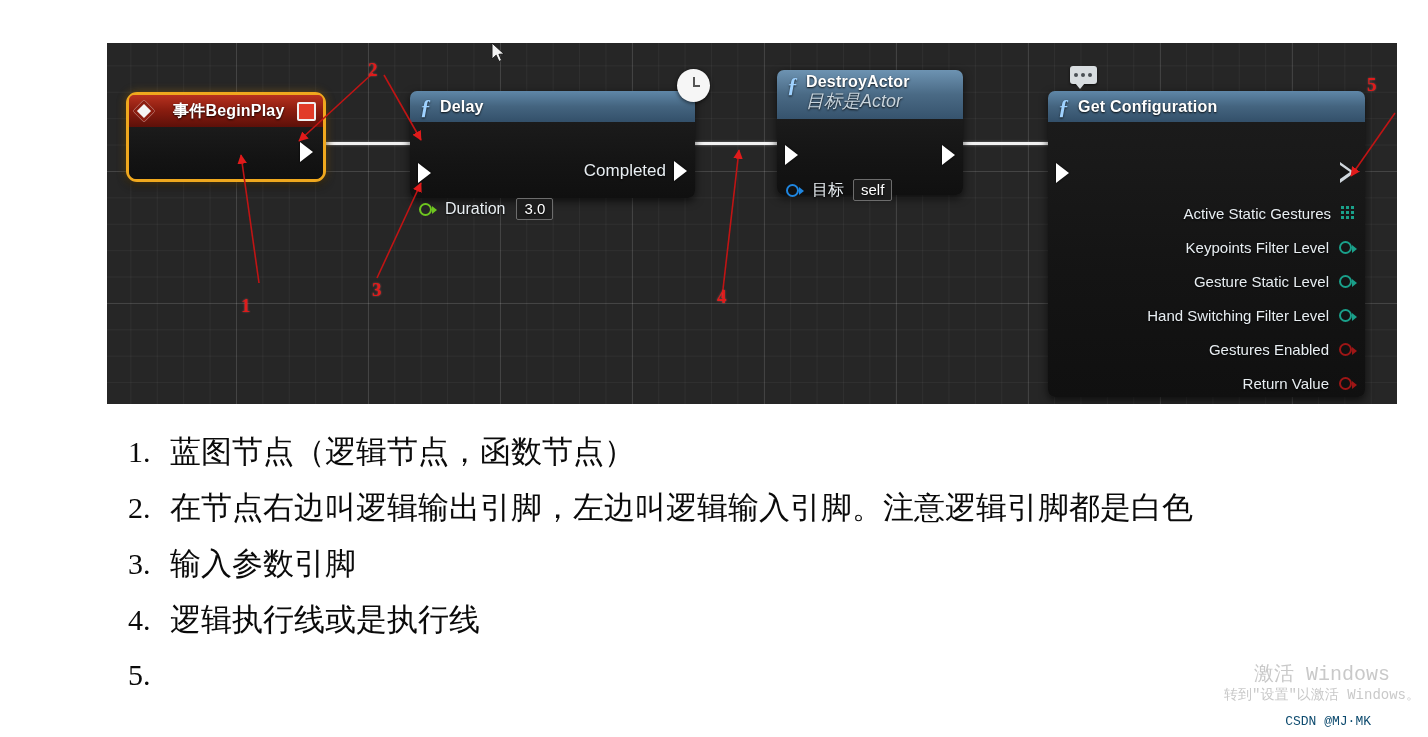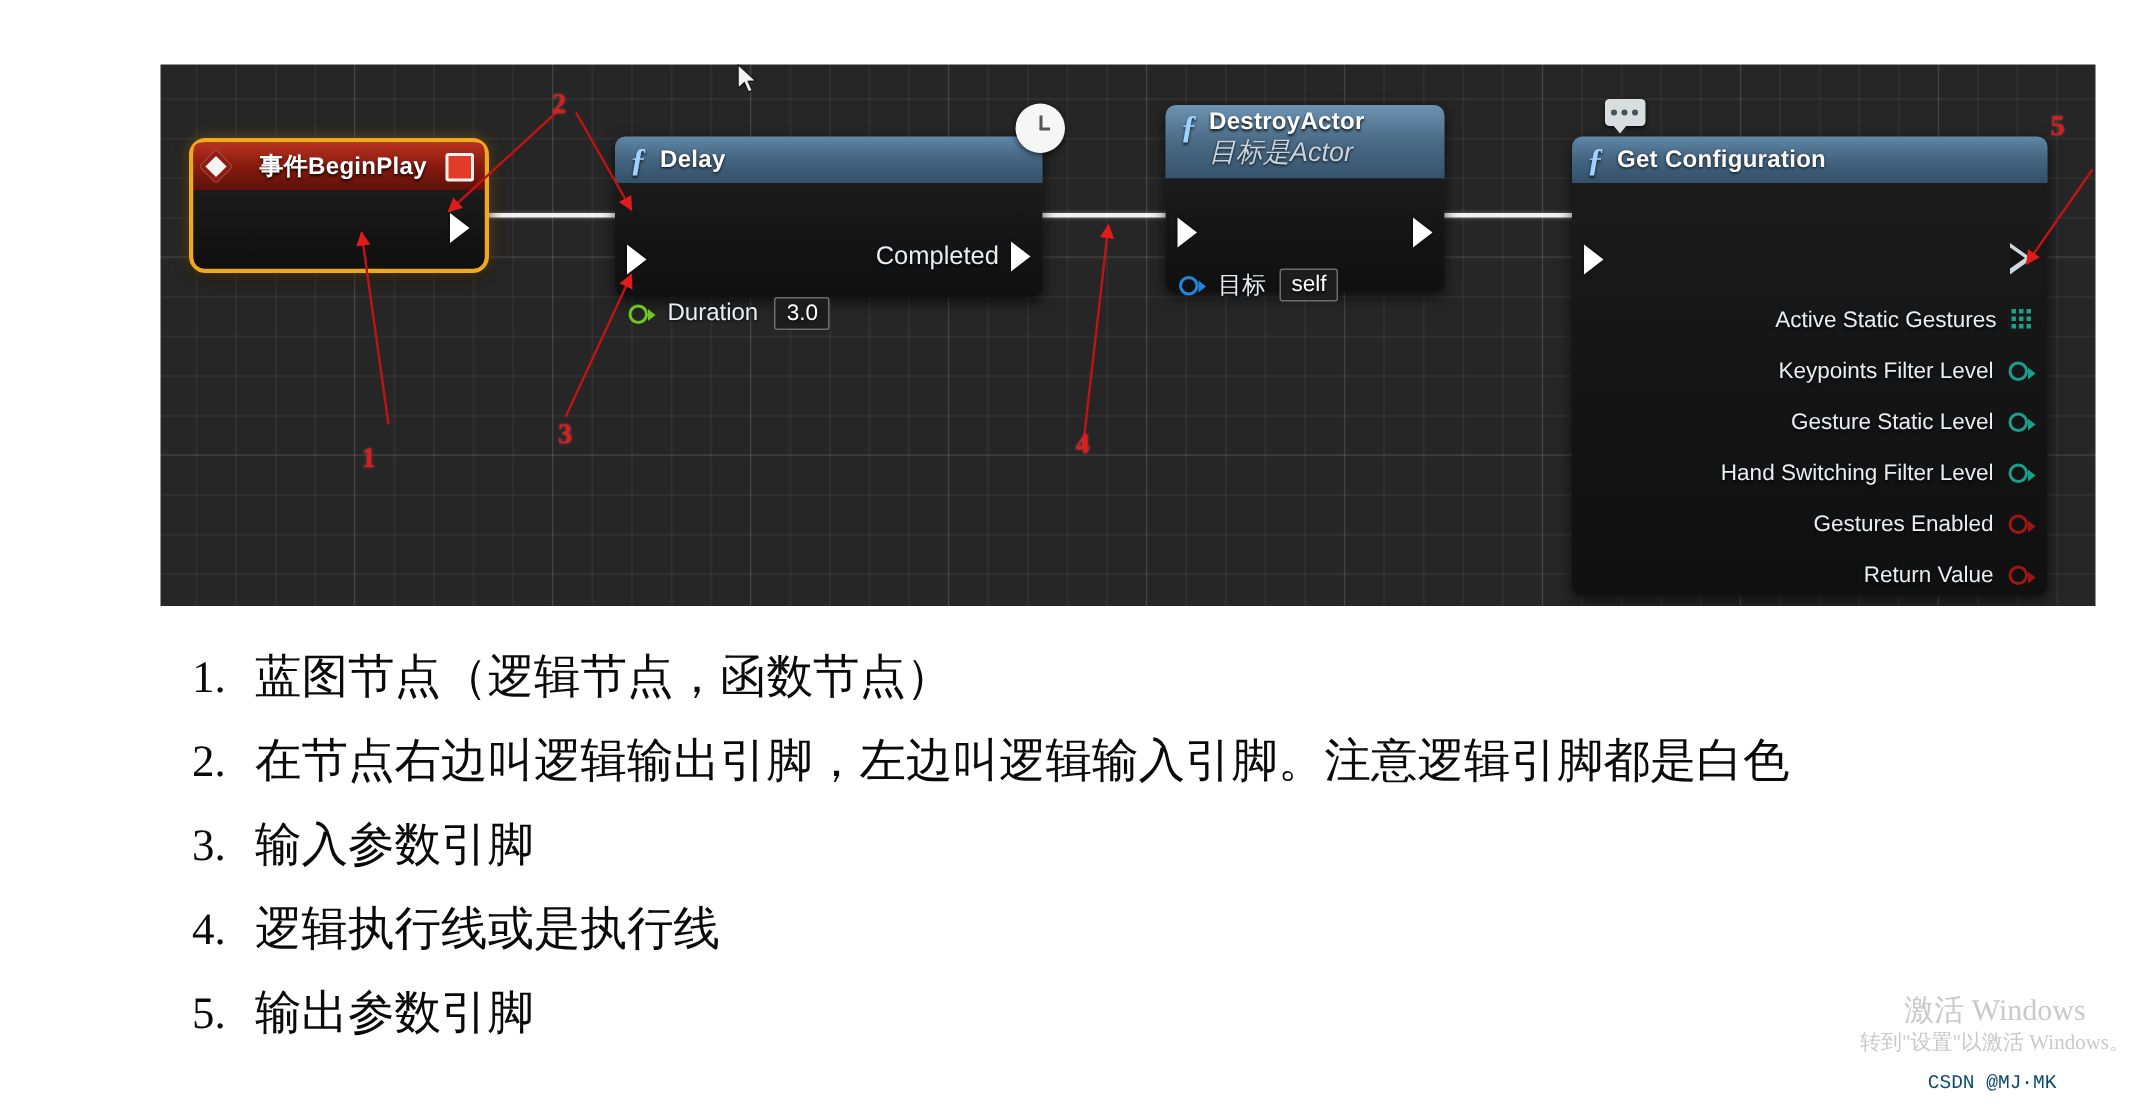--- a/index.html
+++ b/index.html
@@ -244,21 +244,21 @@
   }
   .list-text { white-space: nowrap; }
 
   
   #win-watermark {
     position: absolute;
     right: 8px;
     bottom: 33px;
     text-align: center;
     color: #c9c9c9;
-    font-family: Liberation Serif, serif;
+    font-family: Liberation Mono, monospace;
     line-height: 1.25;
     pointer-events: none;
   }
   #win-watermark .l1 { font-size: 20px; }
   #win-watermark .l2 { font-size: 14px; }
   #csdn {
     position: absolute;
     right: 57px;
     bottom: 8px;
     color: #0c4a6e;
@@ -451,21 +451,20 @@
   <div class="list-item">
     <span class="list-num">3.</span>
     <span class="list-text">输入参数引脚</span>
   </div>
   <div class="list-item">
     <span class="list-num">4.</span>
     <span class="list-text">逻辑执行线或是执行线</span>
   </div>
   <div class="list-item">
     <span class="list-num">5.</span>
-    <span class="list-text">输出参数引脚</span>
   </div>
 </div>
 
 <div id="win-watermark">
   <div class="l1">激活 Windows</div>
   <div class="l2">转到"设置"以激活 Windows。</div>
 </div>
 <div id="csdn">CSDN @MJ·MK</div>
 
 </body></html>

